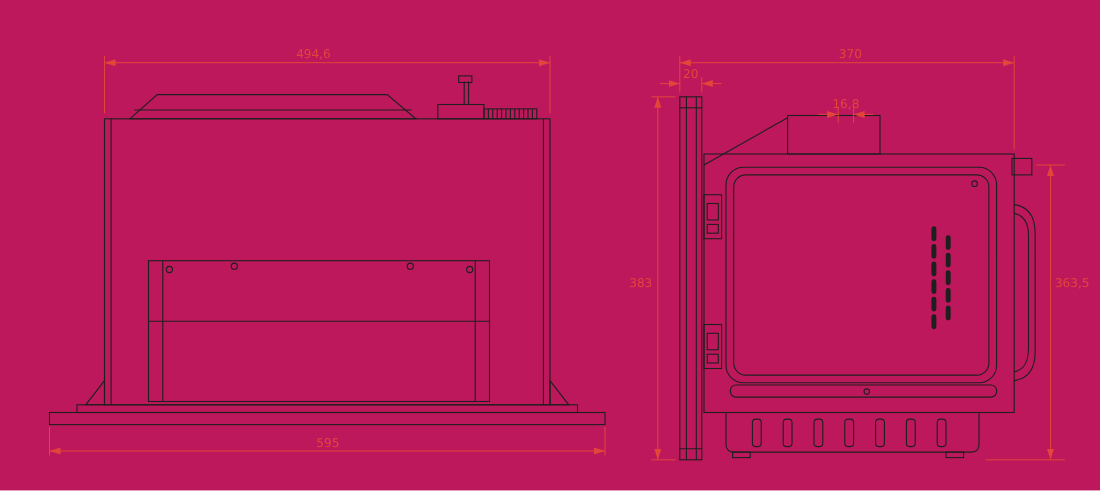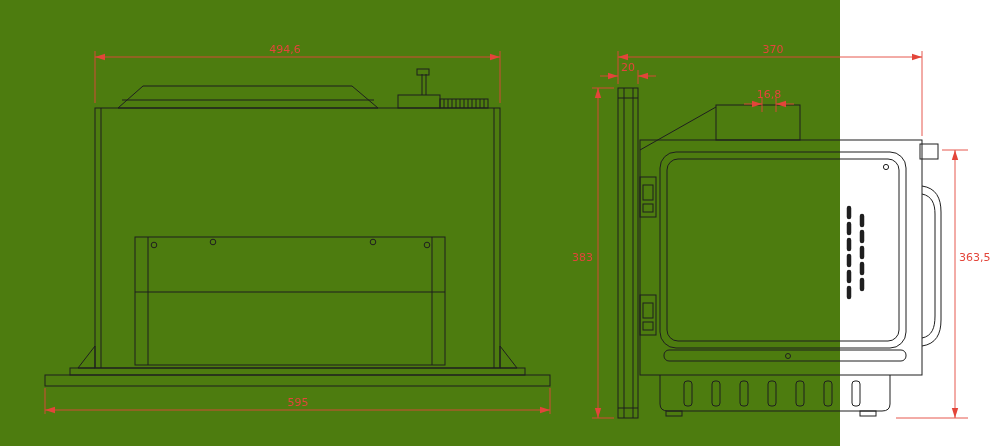--- a/index.html
+++ b/index.html
@@ -1,17 +1,17 @@
 <!DOCTYPE html>
 <html><head>
 <meta charset="utf-8">
 <style>
   html,body{margin:0;padding:0;background:#ffffff;}
   .canvas{
-    width:840px;height:446px;background:#4d7c0f;position:relative;
+    width:1000px;height:446px;background:#be185d;position:relative;
     font-family:"DejaVu Sans", sans-serif;
     text-decoration:underline;
   }
   svg{display:block;}
   svg text{
     font-size:11px;
     font-family:"DejaVu Sans", sans-serif;
   }
 </style>
 </head>

